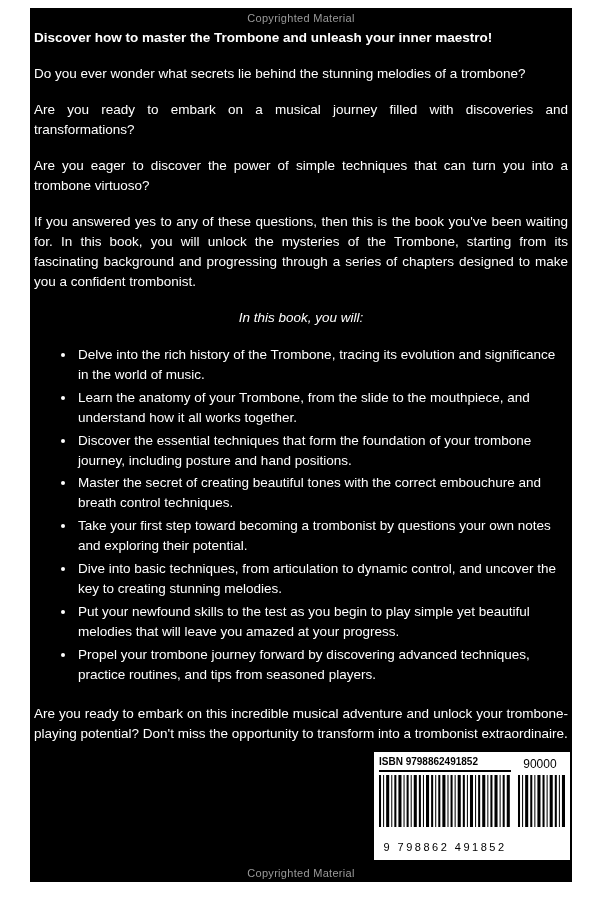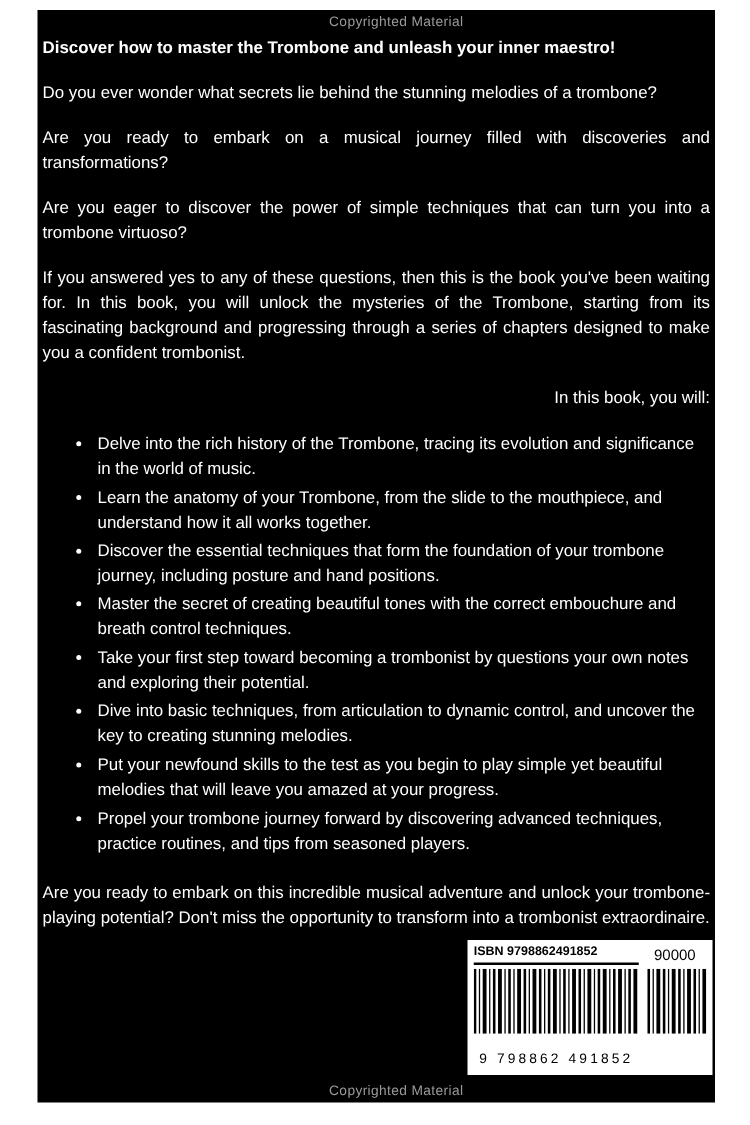--- a/index.html
+++ b/index.html
@@ -27,42 +27,42 @@
     box-sizing: border-box;
   }
   .copyright {
     position: absolute;
     left: 0;
     width: 100%;
     text-align: center;
     color: #9a9a9a;
     font-size: 11px;
     letter-spacing: 0.3px;
-    padding-left: 16px;
   }
   .copyright.top { top: 4px; }
   .copyright.bottom { bottom: 3px; }
 
   .content {
     padding-top: 20px;
     font-size: 13.5px;
     line-height: 1.48;
   }
   .headline {
     font-weight: bold;
     font-size: 13.5px;
     margin: 0 0 0 0;
   }
   .para {
     margin: 16px 0 0 0;
     text-align: justify;
   }
   .lead-in {
     margin: 16px 0 0 0;
-    text-align: right;
+    text-align: center;
+    font-style: italic;
   }
   ul.bullets {
     margin: 17px 0 0 0;
     padding-left: 42px;
     list-style: disc outside;
   }
   ul.bullets li {
     margin: 0 0 3px 0;
     padding-left: 2px;
     text-align: left;

